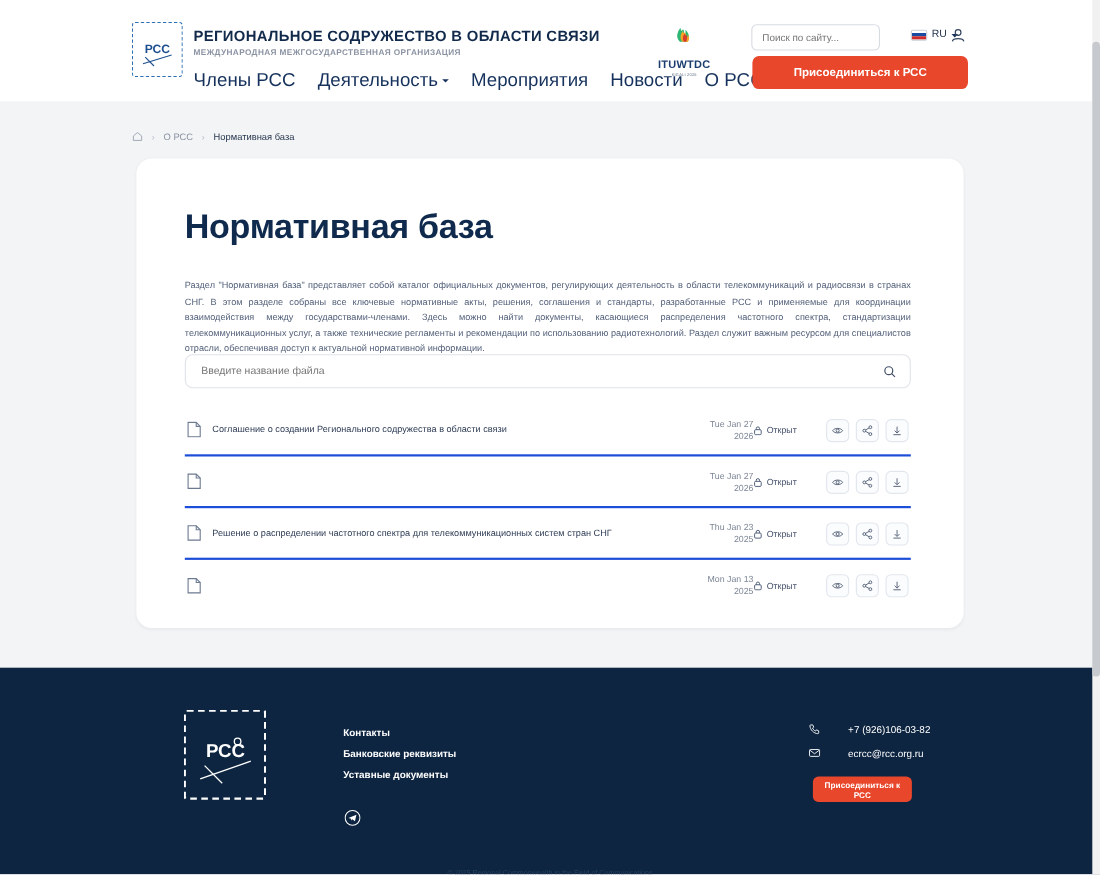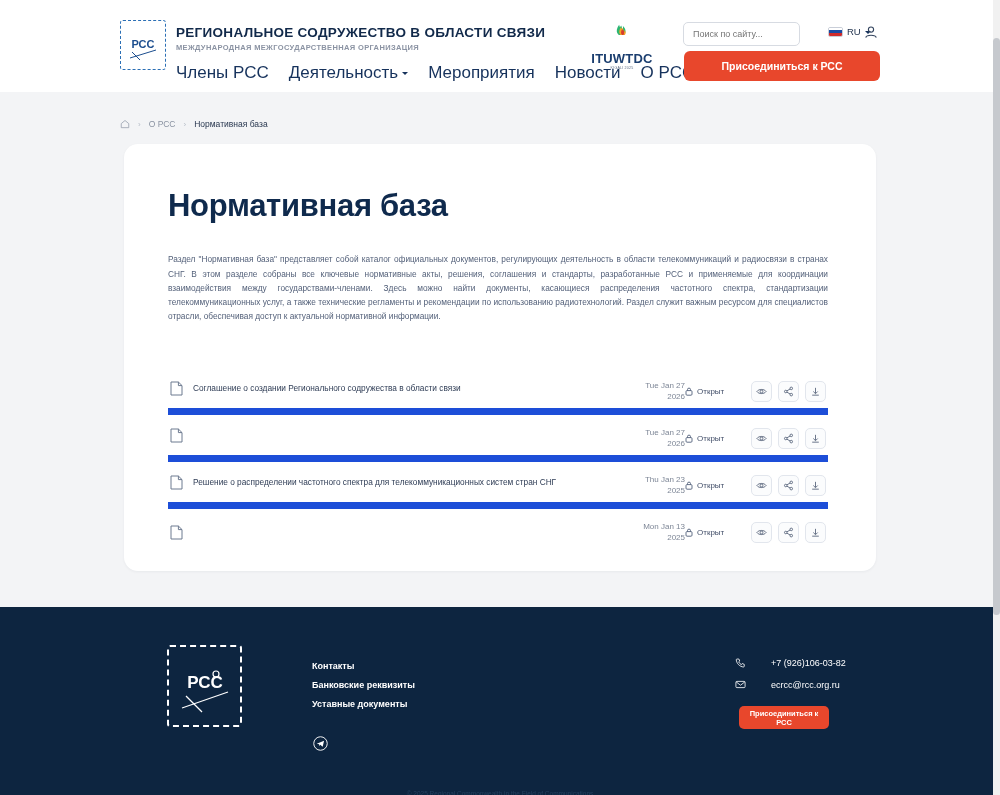--- a/index.html
+++ b/index.html
@@ -81,21 +81,21 @@
     margin-top: 1px;
   }
   .itu-logo {
     position: absolute;
     left: 596px; top: 22px;
     width: 52px; height: 48px;
     display: flex; flex-direction: column; align-items: center;
   }
   .itu-flame { width: 34px; height: 30px; }
   .itu-text {
-    font-size: 13px; font-weight: 700; color: #1b3e6f;
+    font-size: 10px; font-weight: 700; color: #1b3e6f;
     letter-spacing: .2px; line-height: 1;
     margin-top: 16px;
   }
   .itu-sub {
     font-size: 3.6px; color: #5a6b83; letter-spacing: .2px; margin-top: 1.5px;
   }
   .searchbox {
     position: absolute;
     left: 683px; top: 22px;
     width: 117px; height: 24px;
@@ -205,21 +205,21 @@
   
   .doclist {
     position: absolute;
     left: 44px; top: 224px;
     width: 660px;
   }
   .docrow {
     position: relative;
     display: flex; align-items: center;
     height: 47px;
-    border-bottom: 7px solid #1d4ed8;
+    border-bottom: 2px solid #1d4ed8;
     padding: 0 2px;
   }
   .docrow:last-child { border-bottom: 0; }
   .doc-file-icon {
     width: 13px; height: 15px;
     flex: 0 0 13px;
     margin-right: 10px;
   }
   .doc-title {
     font-size: 8.3px;
@@ -418,20 +418,27 @@
     <span class="sep">›</span>
     <a href="#">О РСС</a>
     <span class="sep">›</span>
     <span class="current">Нормативная база</span>
   </div>
 
   <div class="card">
     <h1>Нормативная база</h1>
     <p class="intro">Раздел "Нормативная база" представляет собой каталог официальных документов, регулирующих деятельность в области телекоммуникаций и радиосвязи в странах СНГ. В этом разделе собраны все ключевые нормативные акты, решения, соглашения и стандарты, разработанные РСС и применяемые для координации взаимодействия между государствами-членами. Здесь можно найти документы, касающиеся распределения частотного спектра, стандартизации телекоммуникационных услуг, а также технические регламенты и рекомендации по использованию радиотехнологий. Раздел служит важным ресурсом для специалистов отрасли, обеспечивая доступ к актуальной нормативной информации.</p>
 
+    <div class="file-search">
+      <input type="text" placeholder="Введите название файла" style="">
+      <svg width="12" height="12" viewBox="0 0 12 12">
+        <circle cx="5" cy="5" r="3.6" fill="none" stroke="#44506a" stroke-width="1.1"></circle>
+        <line x1="7.6" y1="7.6" x2="10.6" y2="10.6" stroke="#44506a" stroke-width="1.1"></line>
+      </svg>
+    </div>
 
     <div class="doclist">
 
       <div class="docrow">
         <svg class="doc-file-icon" viewBox="0 0 13 15">
           <path d="M1 1 H8.4 L12 4.6 V14 H1 Z" fill="none" stroke="#6d7a90" stroke-width="1"></path>
           <path d="M8.4 1 V4.6 H12" fill="none" stroke="#6d7a90" stroke-width="1"></path>
         </svg>
         <div class="doc-title">Соглашение о создании Регионального содружества в области связи</div>
         <div class="doc-right">

